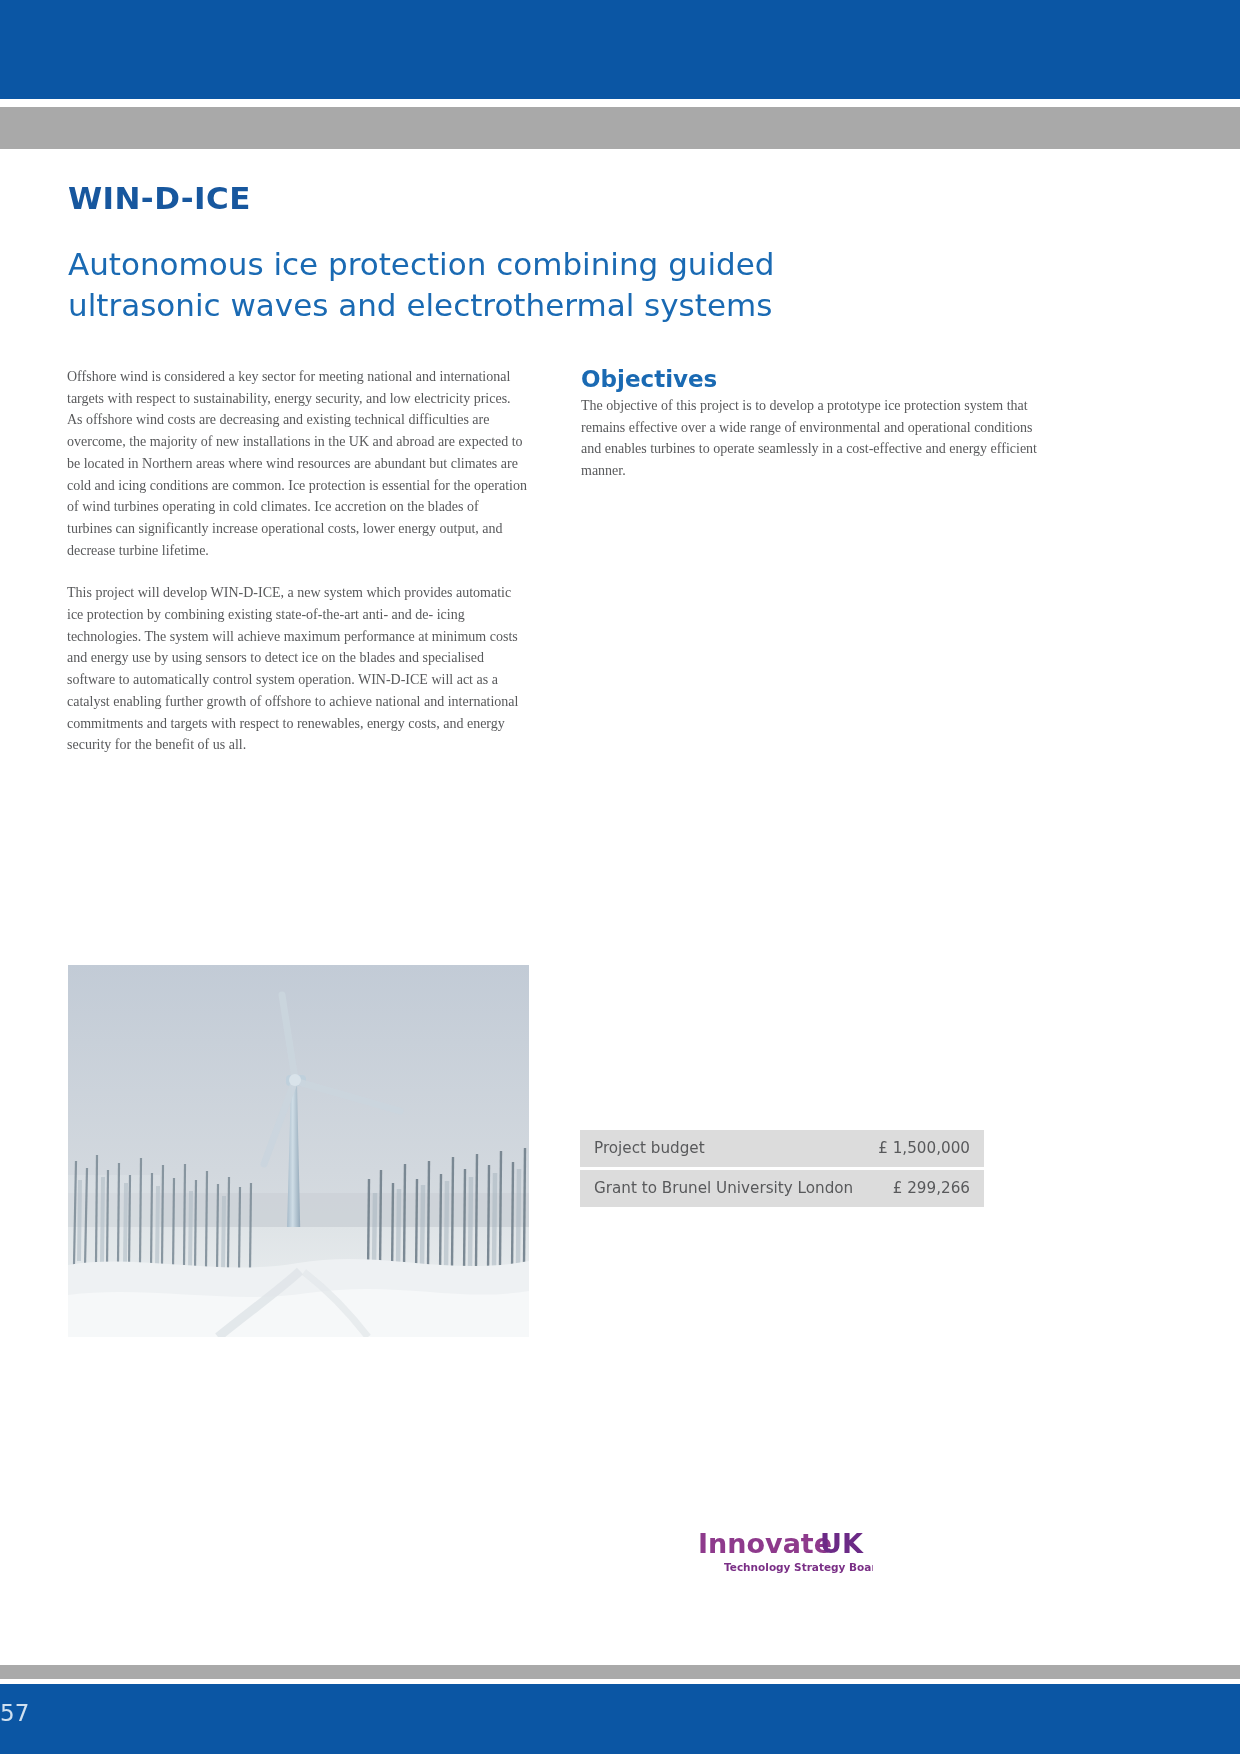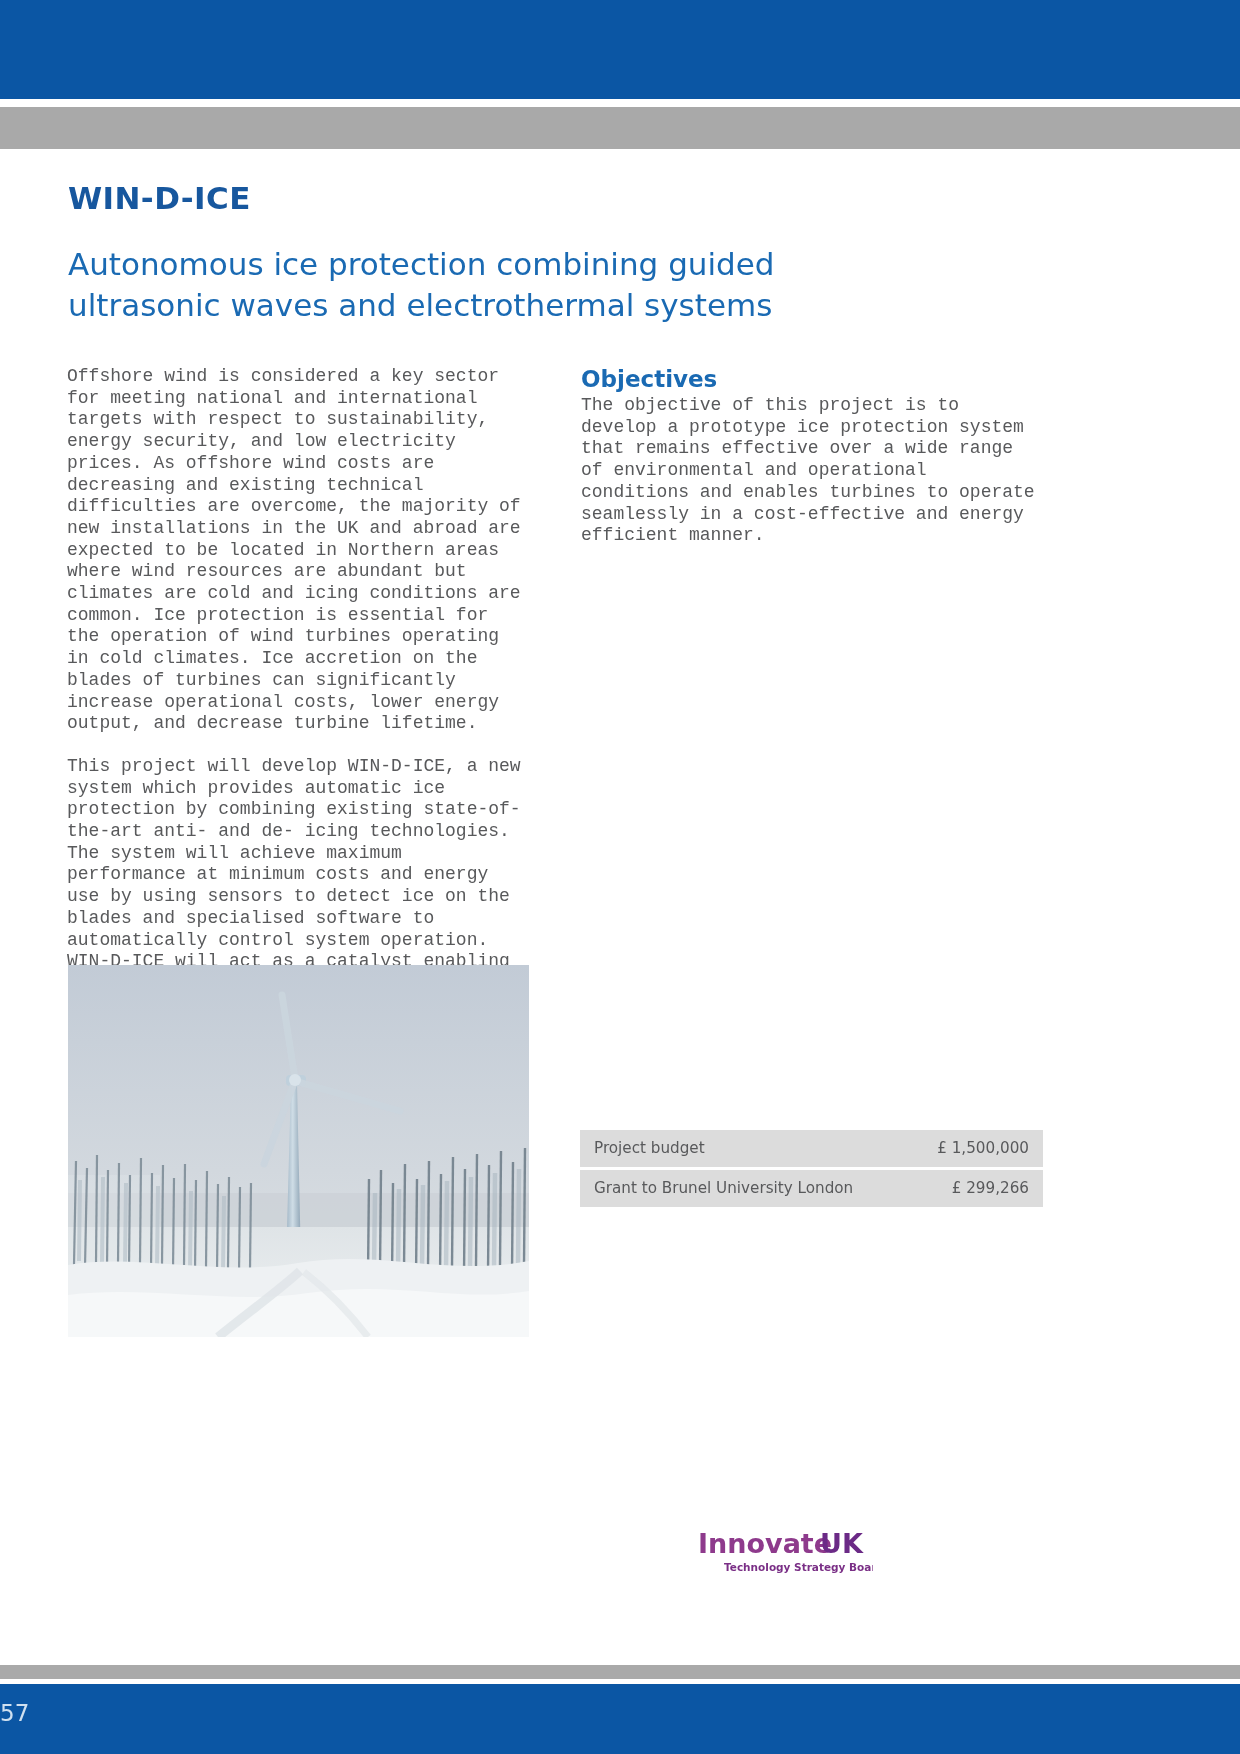--- a/index.html
+++ b/index.html
@@ -45,24 +45,24 @@
 
   
   .col-left{
     position:absolute;left:67px;top:366px;width:460px;
   }
   .col-right{
     position:absolute;left:581px;top:366px;width:462px;
   }
   .body-p{
     color:#58595b;
-    font-size:18px;
+    font-size:14px;
     line-height:21.7px;
     margin:0 0 21px 0;
-    font-family:Liberation Mono, monospace;
+    font-family:Liberation Serif, serif;
     text-align:left;
   }
   .sec-head{
     color:#1a6ab3;
     font-size:23px;
     line-height:27px;
     margin:0 0 2px 0;
     font-weight:bold;
     font-family:"DejaVu Sans", sans-serif;
   }
@@ -71,21 +71,21 @@
   
   .photo{
     position:absolute;left:68px;top:965px;width:461px;height:372px;
     overflow:hidden;
     background:#c9d2dc;
   }
   .photo svg{display:block;}
 
   
   .budget-table{
-    position:absolute;left:580px;top:1130px;width:463px;
+    position:absolute;left:580px;top:1130px;width:404px;
   }
   .bt-row{
     background:#dcdcdc;
     display:flex;
     justify-content:space-between;
     align-items:center;
     padding:9px 14px 10px 14px;
     margin-bottom:3px;
     color:#58595b;
     font-size:15.2px;

